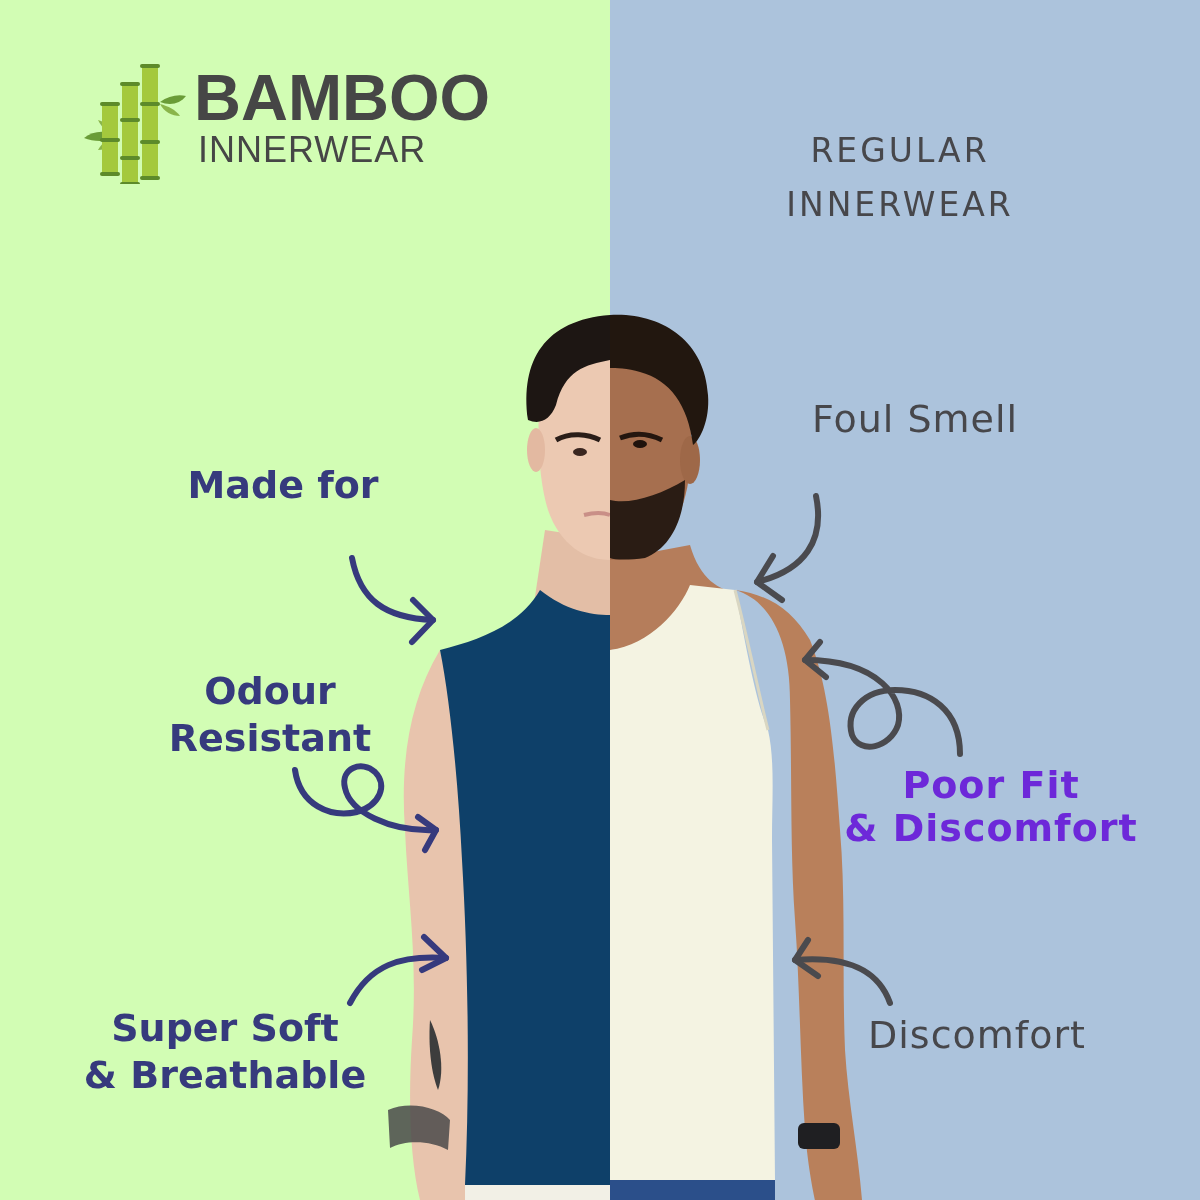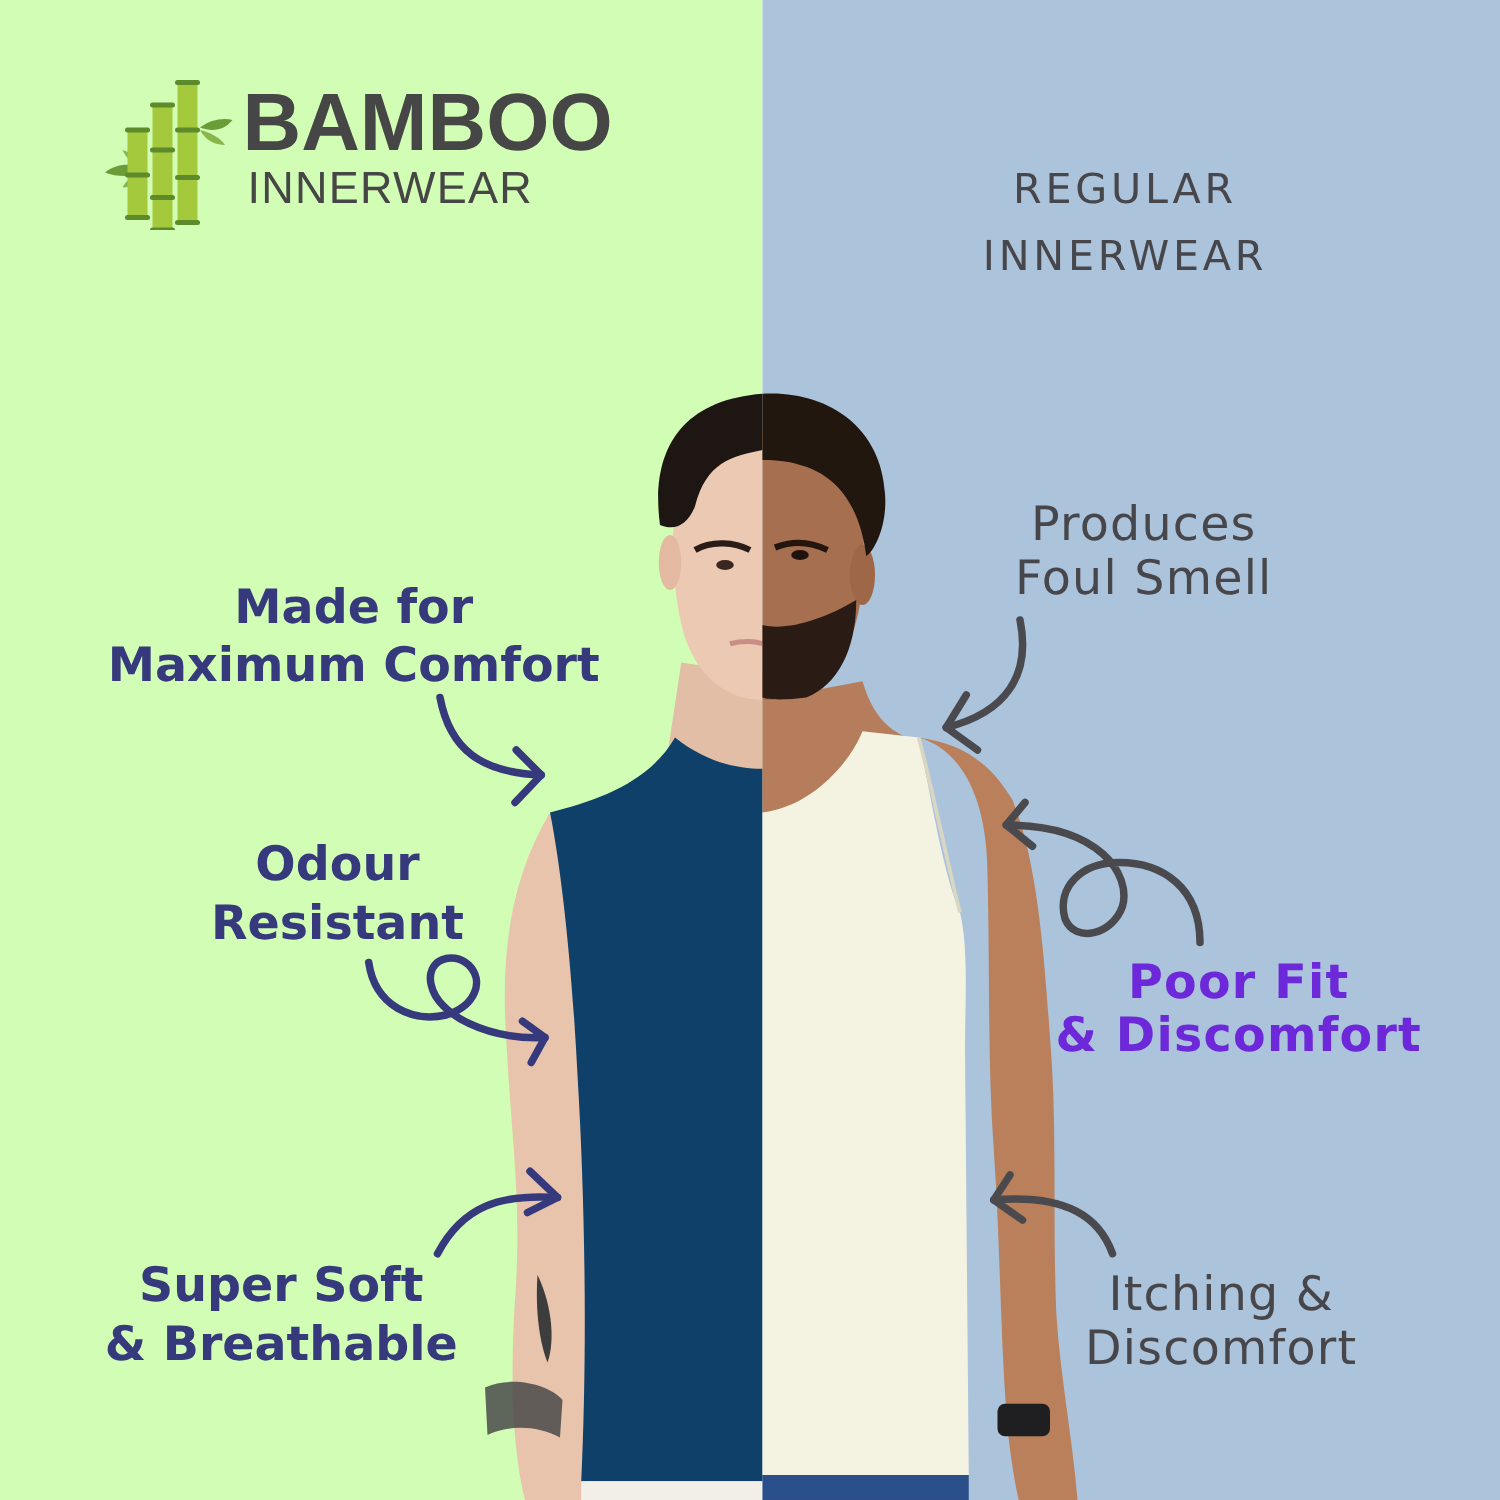--- a/index.html
+++ b/index.html
@@ -110,41 +110,38 @@
   <div class="logo-word2" style="color:#464646;">INNERWEAR</div>
 </div>
 
 <div class="right-title" style="color:#47474b;">
   <div>REGULAR</div>
   <div>INNERWEAR</div>
 </div>
 
 <div class="callout" style="left:48px;width:470px;top:462px;color:#363a7d;">
   <div>Made for</div>
-  <div>Maximum Comfort</div>
 </div>
 <div class="callout" style="left:140px;width:260px;top:668px;color:#363a7d;">
   <div>Odour</div>
   <div>Resistant</div>
 </div>
 <div class="callout" style="left:55px;width:340px;top:1005px;color:#363a7d;">
   <div>Super Soft</div>
   <div>&amp; Breathable</div>
 </div>
 
 <div class="callout neg" style="left:790px;width:250px;top:398px;color:#47474b;">
-  <div>Produces</div>
   <div>Foul Smell</div>
 </div>
 <div class="callout neg" style="left:836px;width:310px;top:764px;color:#6d28d9;font-weight:bold;">
   <div>Poor Fit</div>
   <div>&amp; Discomfort</div>
 </div>
 <div class="callout neg" style="left:862px;width:230px;top:1014px;color:#47474b;">
-  <div>Itching &amp;</div>
   <div>Discomfort</div>
 </div>
 
 <svg class="arrows" viewBox="0 0 1200 1200">
   <g fill="none" stroke="#363a7d" stroke-width="6" stroke-linecap="round" stroke-linejoin="round">
     <g>
       <path d="M352,558 C360,600 385,618 433,620"></path>
       <path d="M413,600 L433,620 L412,642"></path>
     </g>
     <g>

